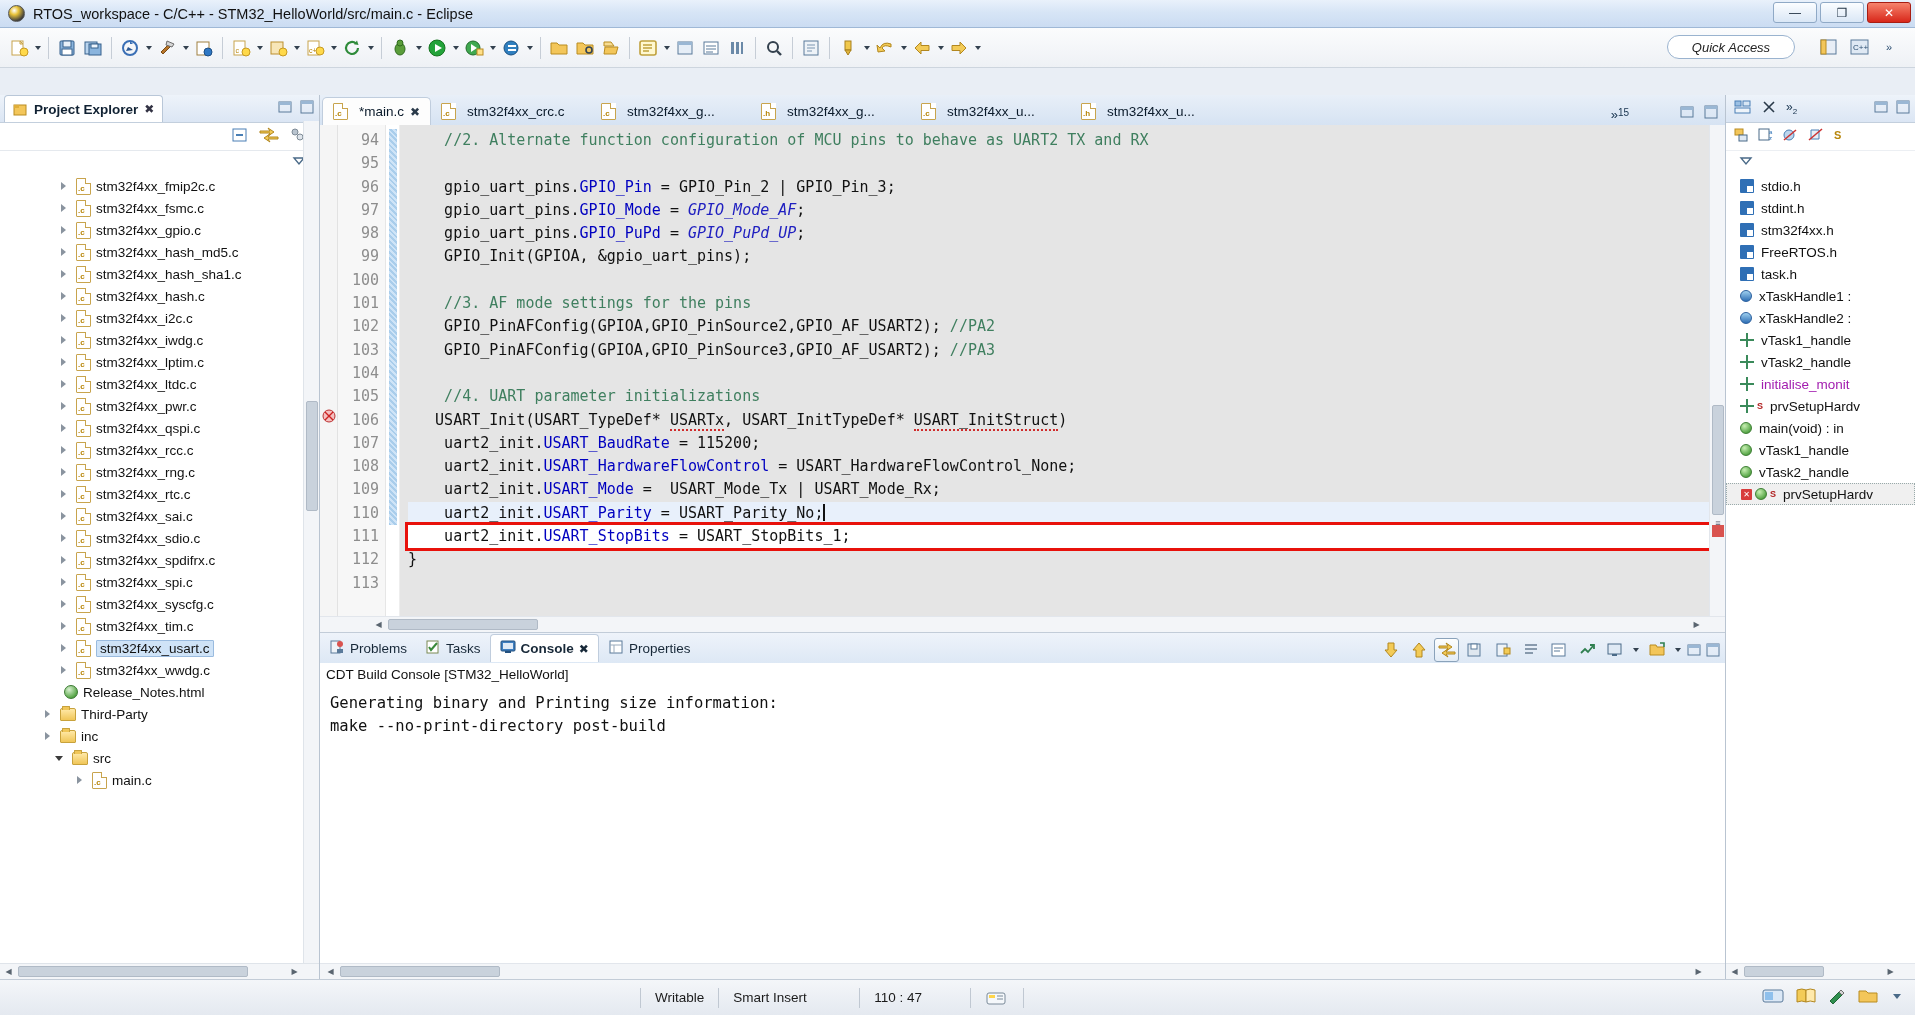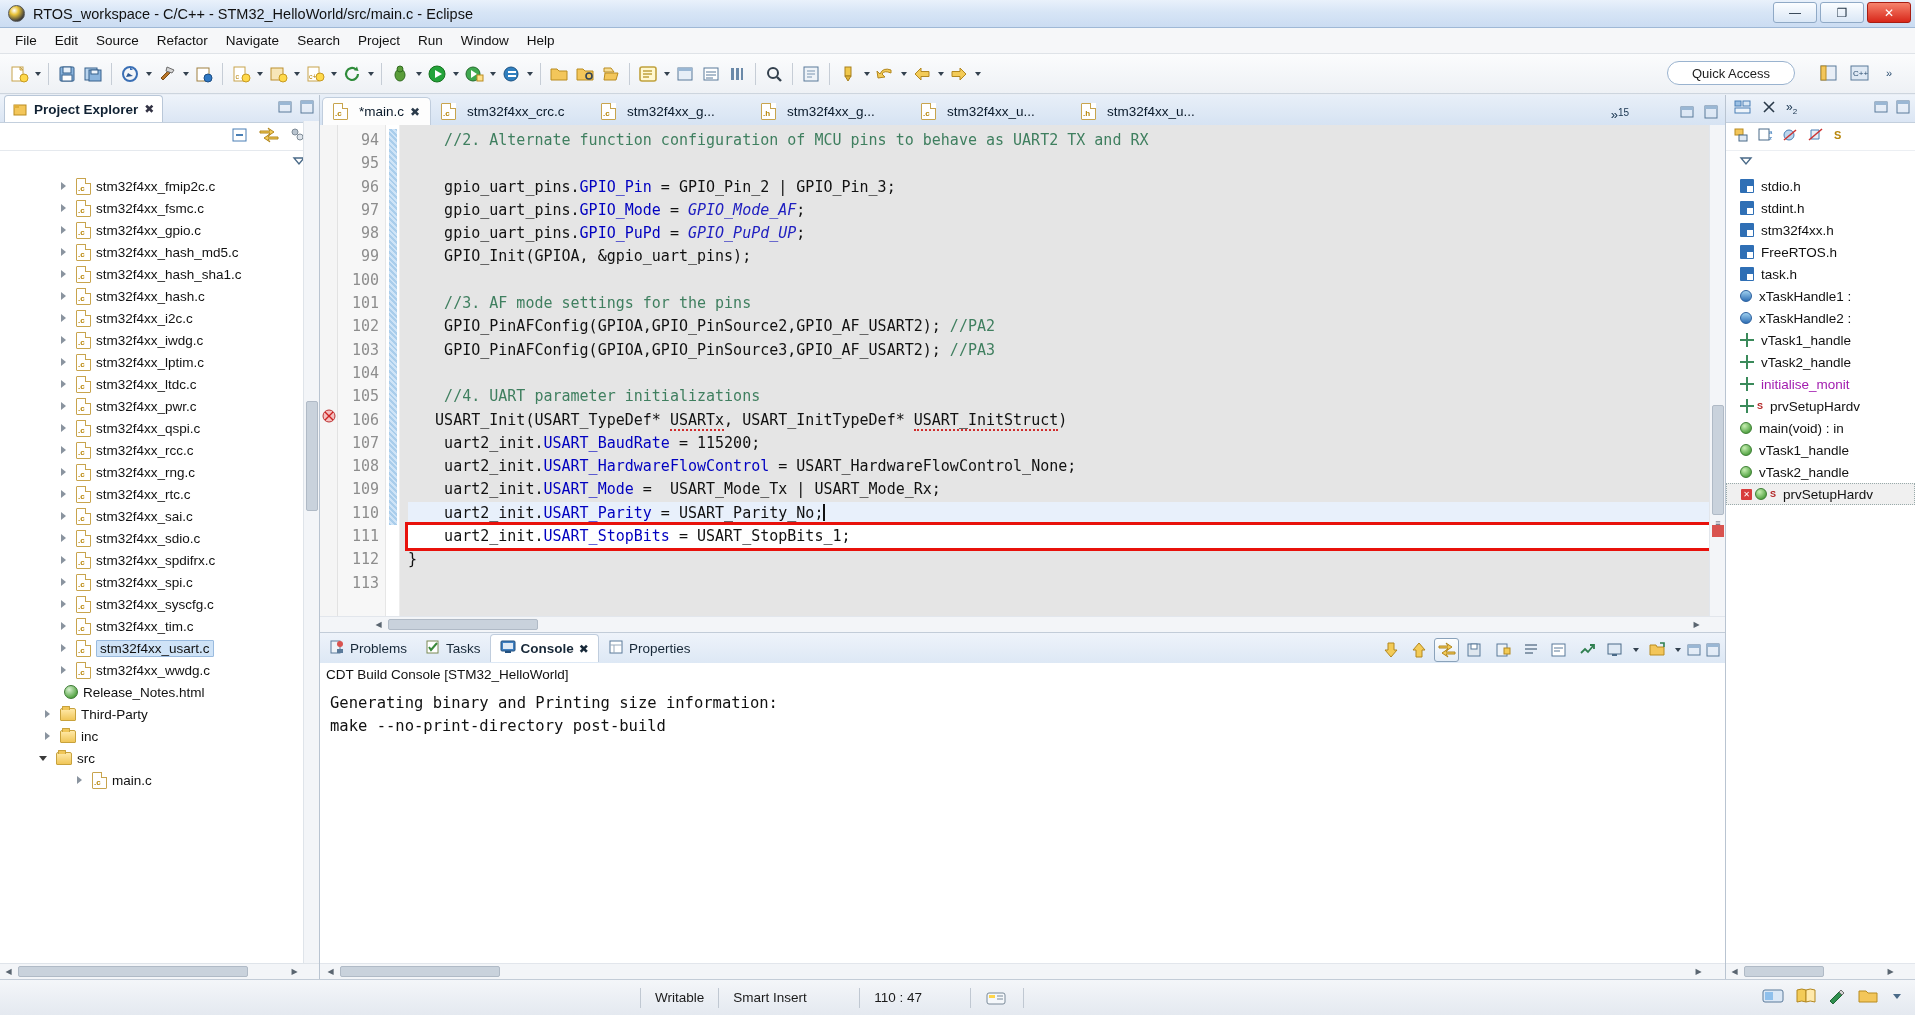--- a/index.html
+++ b/index.html
@@ -59,21 +59,21 @@
   .tsep { width: 1px; height: 22px; background: #c6cdd6; margin: 0 5px; }
   .tarrow { width: 11px; height: 28px; display: flex; align-items: center; justify-content: center; cursor: pointer; }
   .tarrow::after {
     content:""; border-left: 3.5px solid transparent; border-right: 3.5px solid transparent;
     border-top: 4.5px solid #33414f;
   }
   .quick-access {
     position: absolute; right: 120px; top: 7px;
     width: 128px; height: 24px; border: 1px solid #9ab3cf; border-radius: 12px;
     background: #fff; font-size: 13px; color: #222;
-    display:flex; align-items:center; justify-content:center;
+    display:flex; align-items:center; justify-content:center;font-style:italic;
   }
   .persp-btns { position: absolute; right: 8px; top: 6px; display:flex; align-items:center; gap:4px; }
   .persp-btn { width:28px; height:26px; display:flex; align-items:center; justify-content:center; cursor:pointer;}
 
   
   .body-row { position:absolute; left:0; right:0; top:95px; bottom:36px; display:flex; }
 
   
   .pe {
     width: 320px; background: #fff; border-right: 1px solid #b9c4d1;
@@ -259,32 +259,20 @@
         </div>
       <div class="win-btn">
           <span class="win-glyph">❐</span>
         </div>
       <div class="win-btn close">
           <span class="win-glyph">✕</span>
         </div>
     </div>
   </div>
 
-  <div class="menubar">
-    <div class="menu-item">File</div>
-    <div class="menu-item">Edit</div>
-    <div class="menu-item">Source</div>
-    <div class="menu-item">Refactor</div>
-    <div class="menu-item">Navigate</div>
-    <div class="menu-item">Search</div>
-    <div class="menu-item">Project</div>
-    <div class="menu-item">Run</div>
-    <div class="menu-item">Window</div>
-    <div class="menu-item">Help</div>
-  </div>
 
   <div class="toolbar">
     <div class="tbtn">
       <svg width="20" height="20" viewBox="0 0 20 20">
           <rect x="3" y="3" width="11" height="14" fill="#fff" stroke="#c8a44d"></rect>
           <path d="M11 3l3 3h-3z" fill="#f3e2b0" stroke="#c8a44d"></path>
           <circle cx="15" cy="14" r="4" fill="#ffd94a" stroke="#c79a22"></circle>
         </svg>
     </div>
     <div class="tarrow"></div>
@@ -719,21 +707,21 @@
           <div class="trow" style="padding-left: 42px;">
             <span class="arrow-r" style="margin-right: 6px;"></span>
             <span class="folder"></span>
             <span>Third-Party</span>
           </div>
           <div class="trow" style="padding-left: 42px;">
             <span class="arrow-r" style="margin-right: 6px;"></span>
             <span class="folder"></span>
             <span>inc</span>
           </div>
-          <div class="trow" style="padding-left: 38px;">
+          <div class="trow" style="padding-left: 30px; margin-left: 24px;">
             <span class="arrow-d" style="margin-right: 6px;"></span>
             <span class="folder"></span>
             <span>src</span>
           </div>
           <div class="trow" style="padding-left: 74px;">
             <span class="arrow-r" style="margin-right: 6px;"></span>
             <span class="cfile">
               <span>.c</span>
             </span>
             <span>main.c</span>

